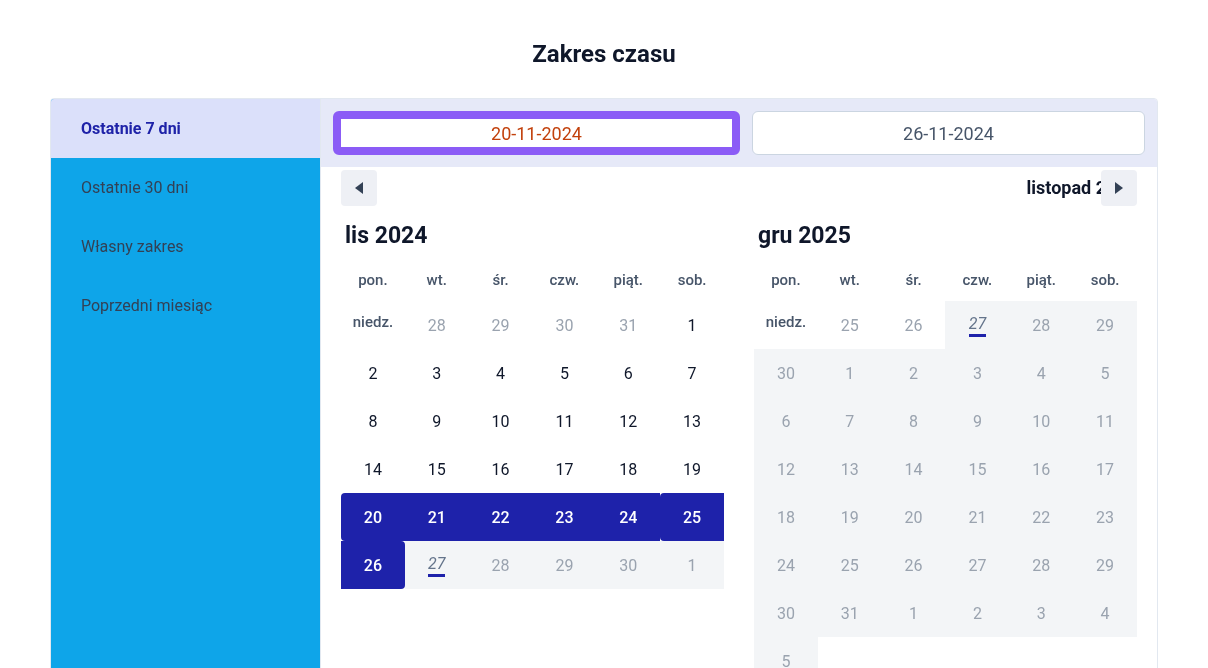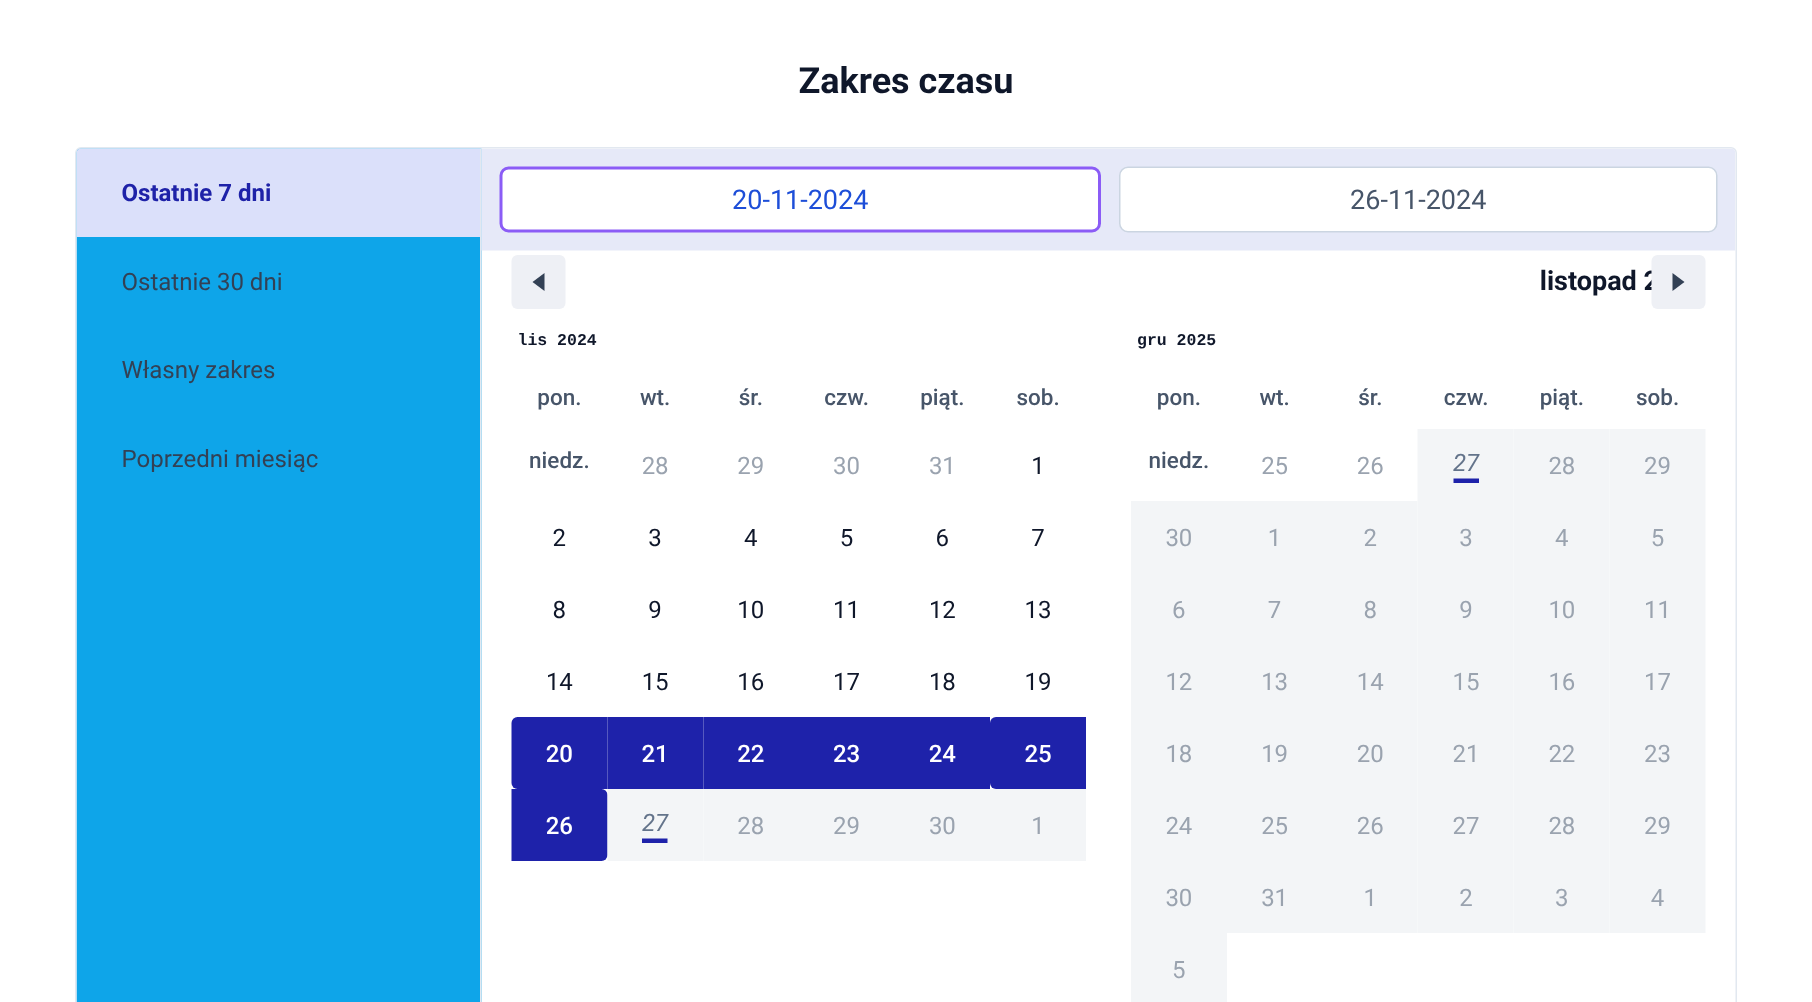--- a/index.html
+++ b/index.html
@@ -57,22 +57,22 @@
     background: #fff;
     font-size: 18px;
     text-align: center;
     color: #475569;
     display: flex;
     align-items: center;
     justify-content: center;
     cursor: text;
   }
   .date-input.focused {
-    border: 2px solid #8b5cf6;
-    color: #1d4ed8;
+    border: 8px solid #8b5cf6;
+    color: #c2410c;
   }
   .cal-nav {
     display: flex;
     align-items: center;
     justify-content: flex-end;
     position: relative;
     padding: 10px 20px 0 20px;
   }
   .nav-btn {
     width: 36px;
@@ -94,24 +94,23 @@
   }
   .months {
     display: flex;
     gap: 30px;
     padding: 10px 20px 30px 20px;
   }
   .month {
     flex: 1;
   }
   .month-label {
-    font-size: 11px;
+    font-size: 23px;
     font-weight: 700;
     padding: 14px 4px 10px 4px;
-    font-family: Liberation Mono, monospace;
   }
   .grid {
     display: grid;
     grid-template-columns: repeat(6, 1fr);
   }
   .dow {
     text-align: center;
     font-size: 15px;
     color: #475569;
     padding: 12px 0;

